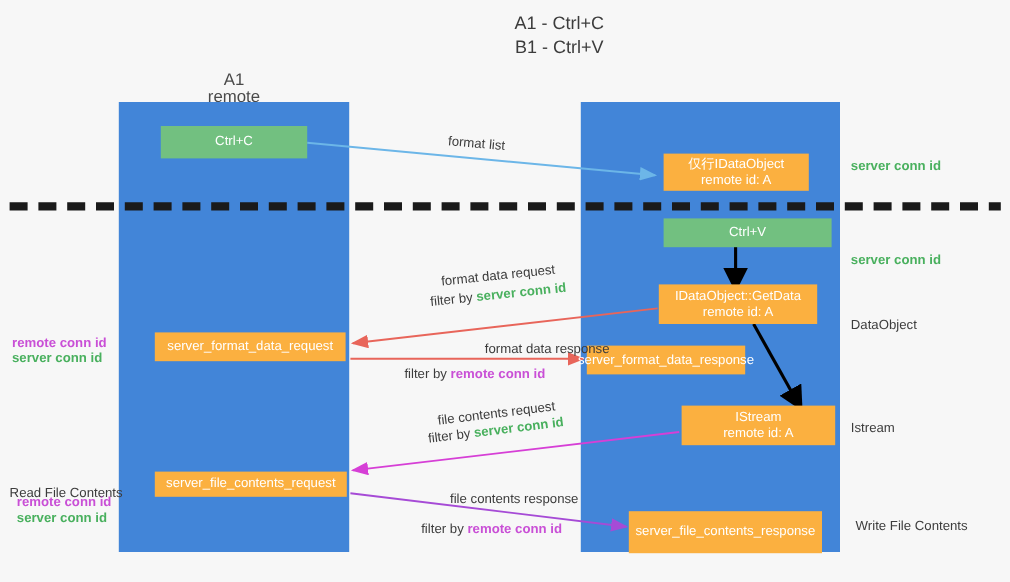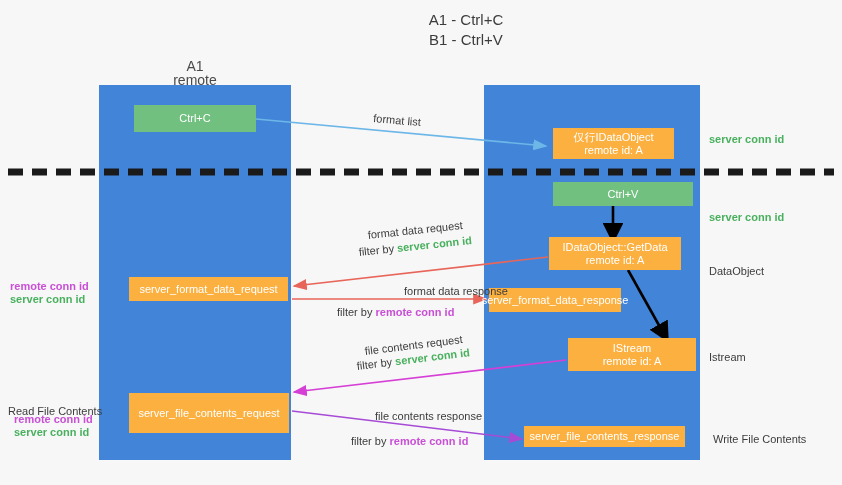--- a/index.html
+++ b/index.html
@@ -126,25 +126,25 @@
 
   <div class="box orange" style="left:489px;top:288px;width:132px;height:24px;">
     <span>server_format_data_response</span>
   </div>
 
   <div class="box orange" style="left:568px;top:338px;width:128px;height:33px;">
     <span>IStream</span>
     <span class="l2">remote id: A</span>
   </div>
 
-  <div class="box orange" style="left:129px;top:393px;width:160px;height:40px;">
+  <div class="box orange" style="left:129px;top:393px;width:160px;height:21px;">
     <span>server_file_contents_request</span>
   </div>
 
-  <div class="box orange" style="left:524px;top:426px;width:161px;height:21px;">
+  <div class="box orange" style="left:524px;top:426px;width:161px;height:35px;">
     <span>server_file_contents_response</span>
   </div>
 
   <div class="txt" style="left:374px;top:111px;transform:rotate(5deg);transform-origin:left top;">format list</div>
 
   <div class="txt" style="left:367px;top:228px;transform:rotate(-6deg);transform-origin:left top;">format data request</div>
   <div class="txt" style="left:358px;top:245px;transform:rotate(-6deg);transform-origin:left top;">
     <span>filter by </span><span class="inline-g">server conn id</span>
   </div>
 

